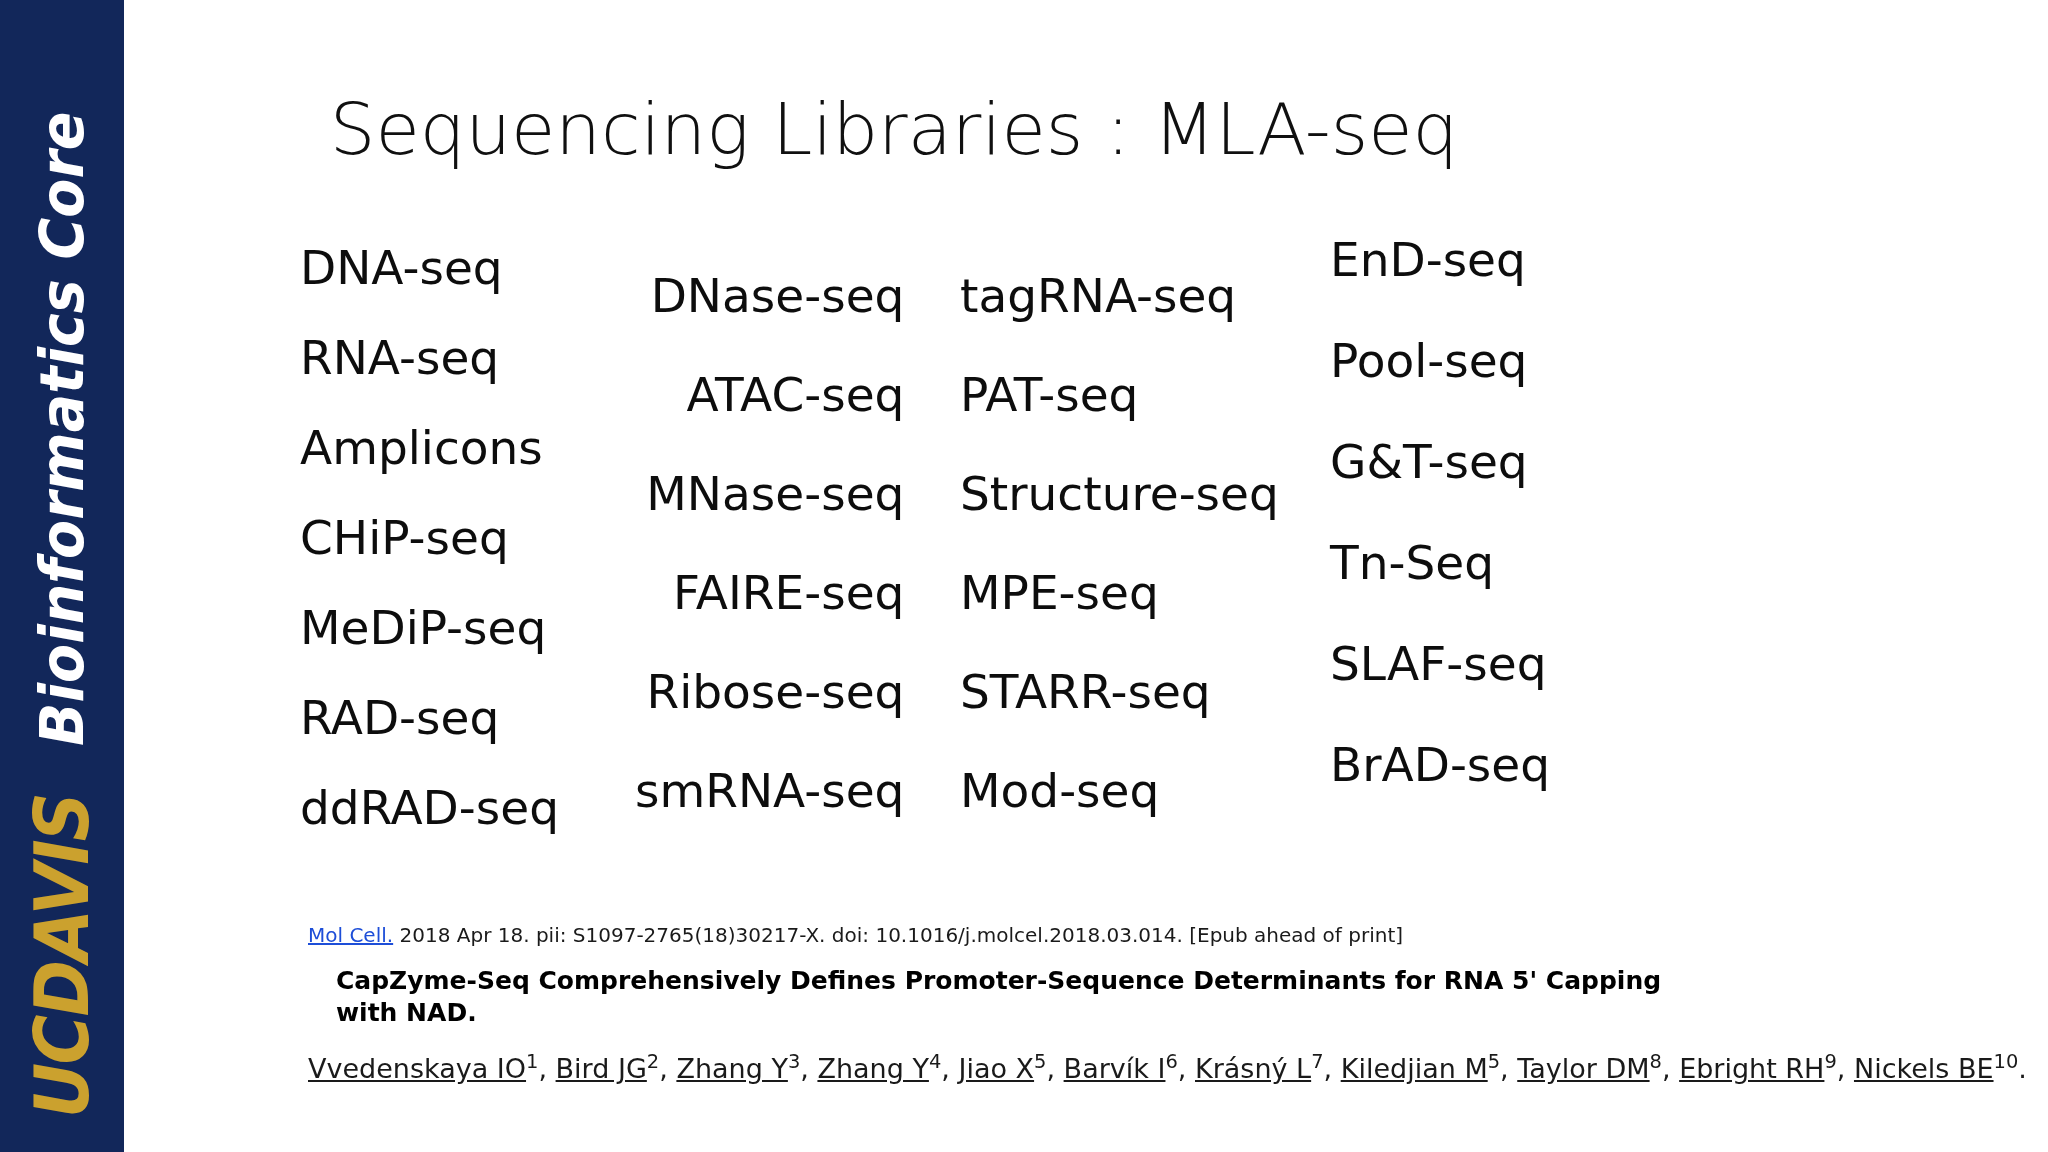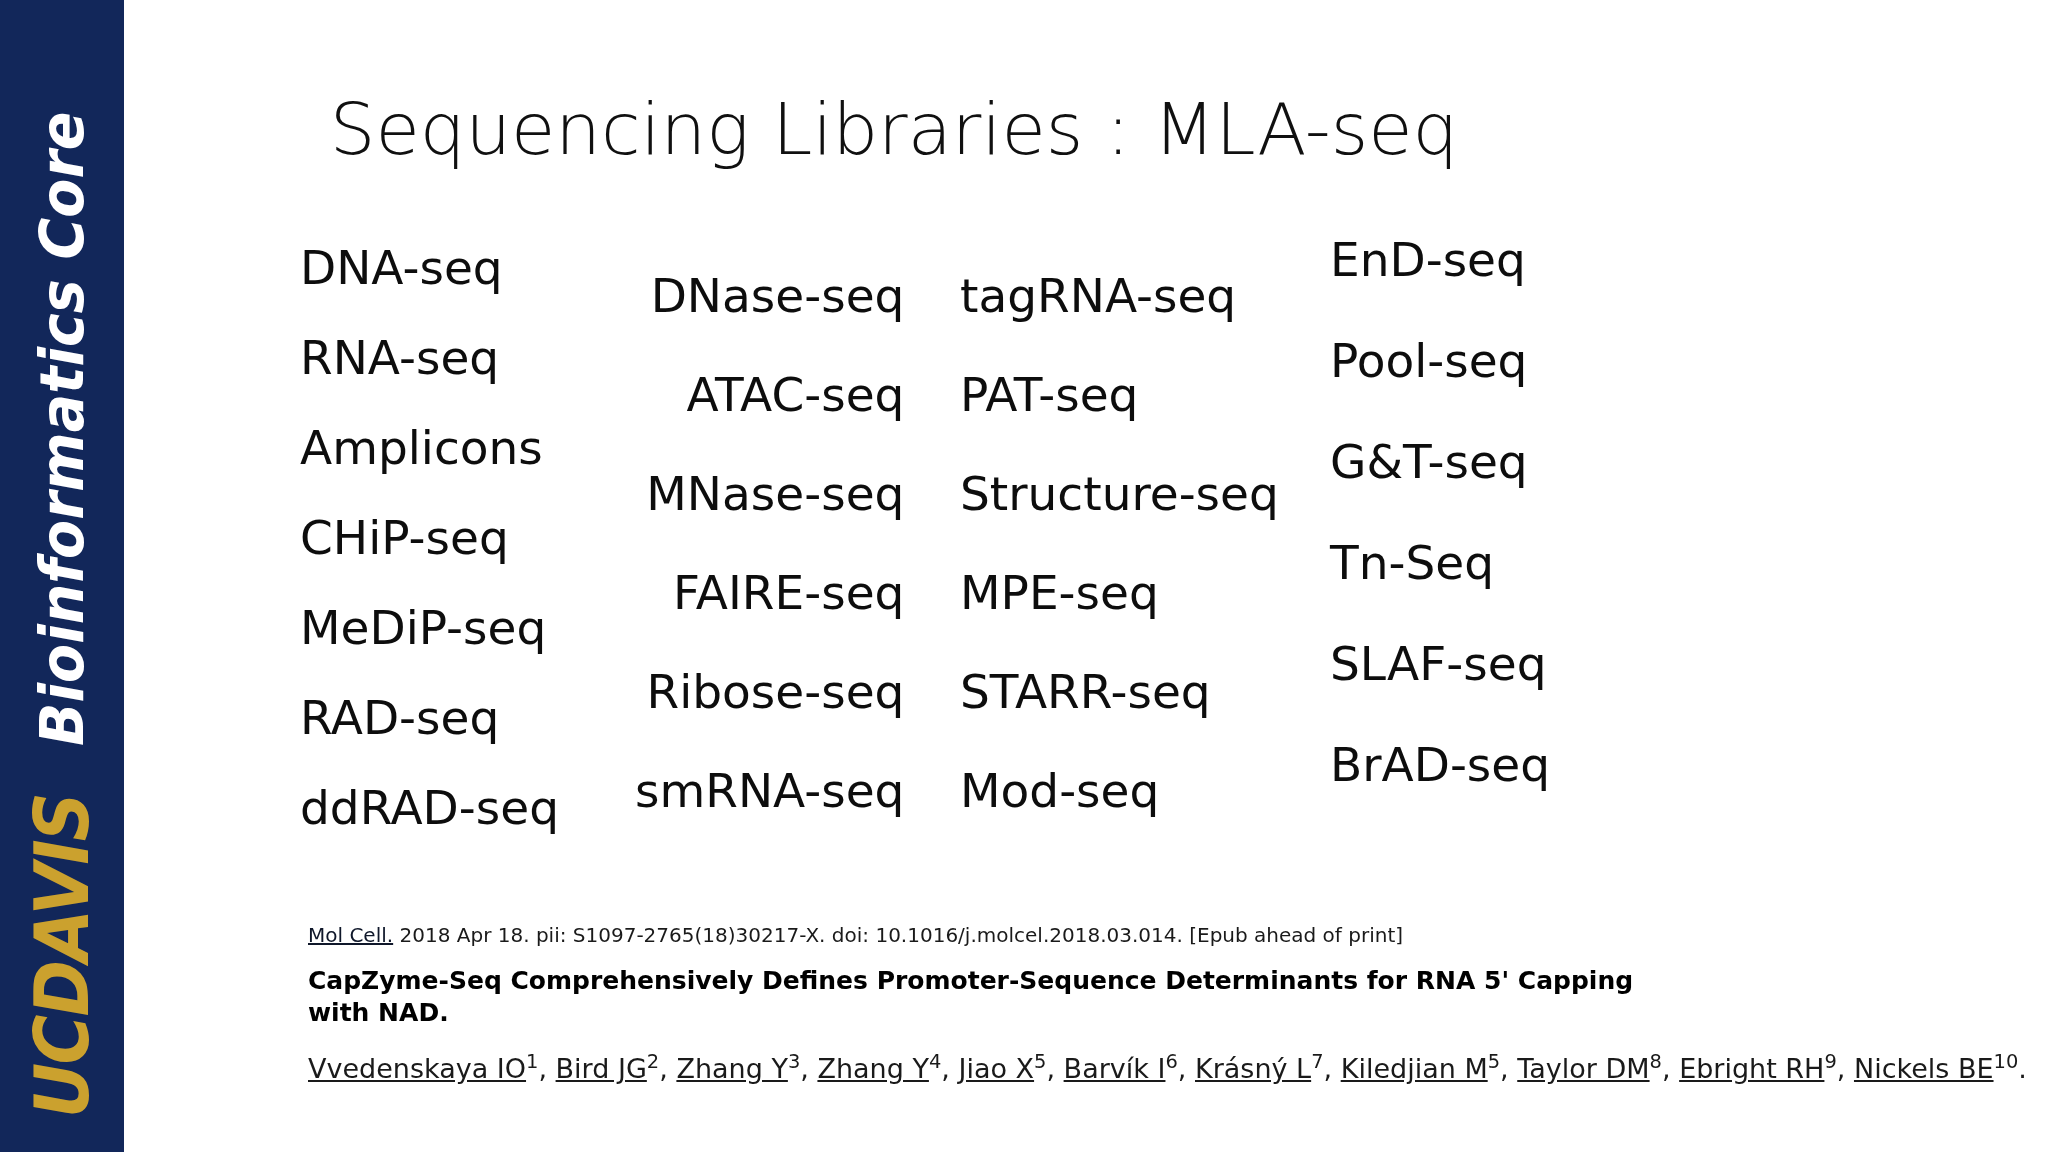--- a/index.html
+++ b/index.html
@@ -126,30 +126,31 @@
   }
   .cit-line1 {
     font-family: "DejaVu Sans", sans-serif;
     font-size: 20px;
     line-height: 1.35;
     color: #1a1a1a;
     white-space: nowrap;
   }
   .cit-journal {
     text-decoration: underline;
-    color: #0f172a;
+    color: #1d4ed8;
   }
   .cit-title {
     margin-top: 16px;
     font-family: "DejaVu Sans", sans-serif;
     font-weight: 700;
     font-size: 25px;
     line-height: 1.28;
     color: #000000;
     max-width: 1350px;
+    margin-left: 28px;
   }
   .cit-authors {
     margin-top: 20px;
     font-family: "DejaVu Sans", sans-serif;
     font-size: 27px;
     line-height: 1.35;
     color: #1a1a1a;
     white-space: nowrap;
   }
   .author {

